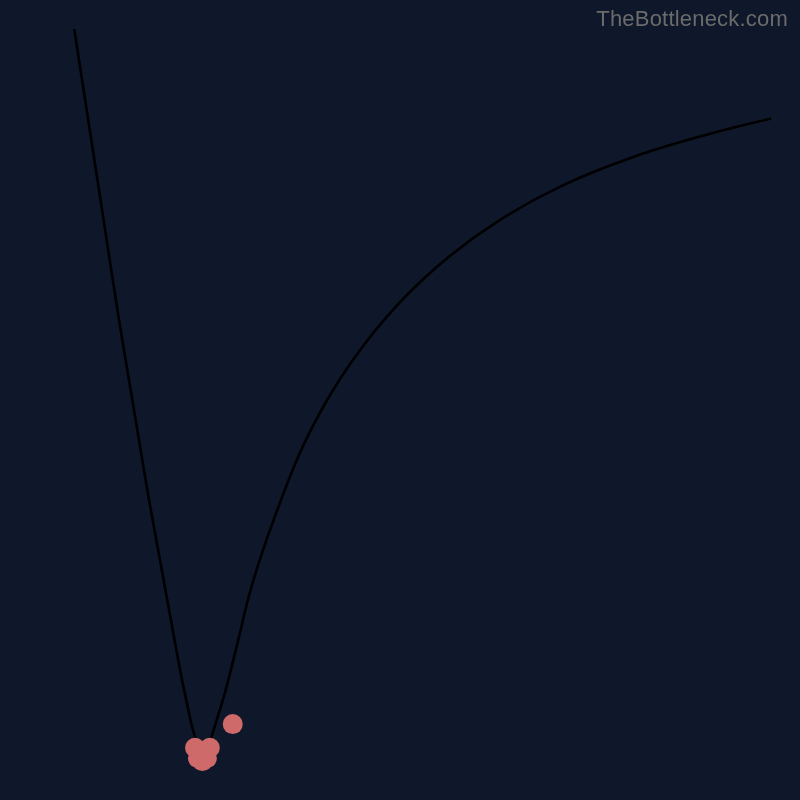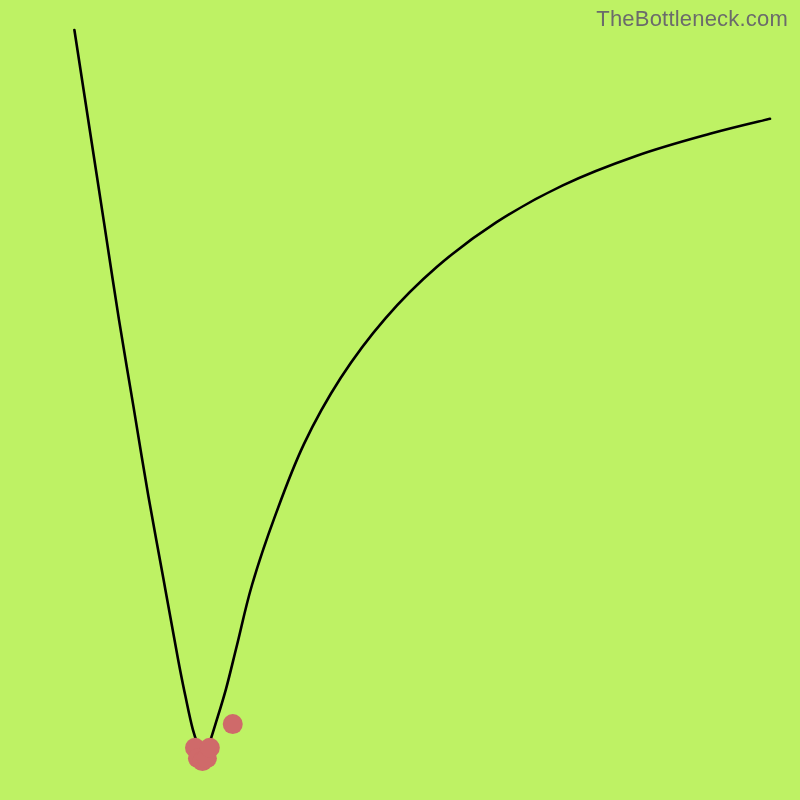--- a/index.html
+++ b/index.html
@@ -10,21 +10,21 @@
     overflow: hidden;
     background: #000;
     font-family: Arial, Helvetica, sans-serif;
   }
   .frame {
     position: absolute;
     top: 0;
     left: 0;
     width: 800px;
     height: 800px;
-    background: #bef264;
+    background: #0f172a;
   }
   .plot {
     position: absolute;
     top: 30px;
     left: 30px;
 UNIQUE    width: 740px;
     height: 740px;
     
     background: linear-gradient(to bottom,
       #ff1a52 0%,

